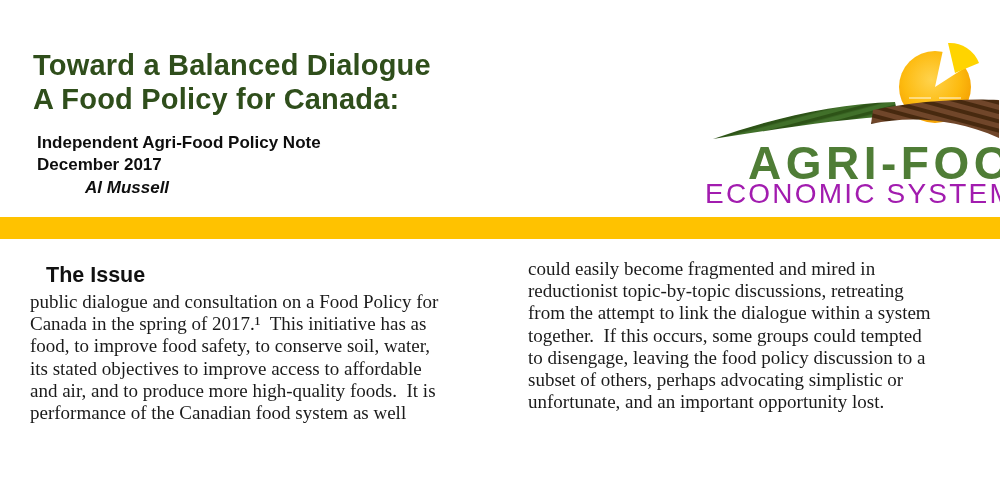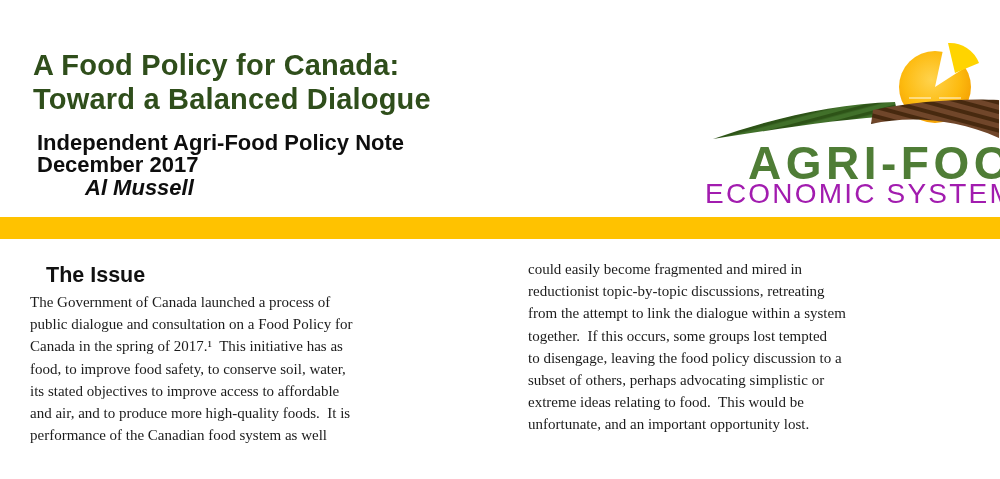--- a/index.html
+++ b/index.html
@@ -19,21 +19,21 @@
     font-size: 29px;
     font-weight: bold;
     line-height: 34px;
     letter-spacing: 0.2px;
   }
   .meta-block {
     position: absolute;
     left: 37px;
     top: 132px;
     color: #0e0e0e;
-    font-size: 22px;
+    font-size: 17px;
     font-weight: bold;
     line-height: 22.4px;
   }
   .meta-block .author { font-style: italic; margin-left: 48px; }
   .logo {
     position: absolute;
     left: 703px;
     top: 40px;
     width: 297px;
     height: 168px;
@@ -78,35 +78,35 @@
     margin: 16px;
     color: #111111;
     font-size: 21.5px;
     font-weight: bold;
     line-height: 26px;
   }
   .para {
     position: absolute;
     color: #1b1b1b;
     font-family: "Liberation Serif", serif;
-    font-size: 15px;
+    font-size: 19px;
     line-height: 22.2px;
   }
   .para .tline { white-space: pre; }
   .para-left  { left: 30px;  top: 291px; width: 460px; }
   .para-right { left: 528px; top: 258px; width: 462px; }
 </style>
 </head>
 <body>
 
 <div class="page">
 
   <div class="title-block">
+    <div>Toward a Balanced Dialogue</div>
     <div>A Food Policy for Canada:</div>
-    <div>Toward a Balanced Dialogue</div>
   </div>
 
   <div class="meta-block">
     <div>Independent Agri-Food Policy Note</div>
     <div>December 2017</div>
     <div class="author">Al Mussell</div>
   </div>
 
   <div class="logo">
     <svg width="297" height="100" viewBox="0 0 297 100">
@@ -141,33 +141,31 @@
     </svg>
     <div class="logo-wordmark">AGRI-FOOD</div>
     <div class="logo-tagline">ECONOMIC SYSTEMS</div>
   </div>
 
   <div class="divider"></div>
 
   <h2 class="section-heading">The Issue</h2>
 
   <div class="para para-left">
-      <div class="tline">The Government of Canada launched a process of</div>
       <div class="tline">public dialogue and consultation on a Food Policy for</div>
       <div class="tline">Canada in the spring of 2017.¹  This initiative has as</div>
       <div class="tline">food, to improve food safety, to conserve soil, water,</div>
       <div class="tline">its stated objectives to improve access to affordable</div>
       <div class="tline">and air, and to produce more high-quality foods.  It is</div>
       <div class="tline">performance of the Canadian food system as well</div>
     </div>
 
   <div class="para para-right">
       <div class="tline">could easily become fragmented and mired in</div>
       <div class="tline">reductionist topic-by-topic discussions, retreating</div>
       <div class="tline">from the attempt to link the dialogue within a system</div>
-      <div class="tline">together.  If this occurs, some groups lost tempted</div>
+      <div class="tline">together.  If this occurs, some groups could tempted</div>
       <div class="tline">to disengage, leaving the food policy discussion to a</div>
       <div class="tline">subset of others, perhaps advocating simplistic or</div>
-      <div class="tline">extreme ideas relating to food.  This would be</div>
       <div class="tline">unfortunate, and an important opportunity lost.</div>
     </div>
 
 </div>
 
 </body></html>

